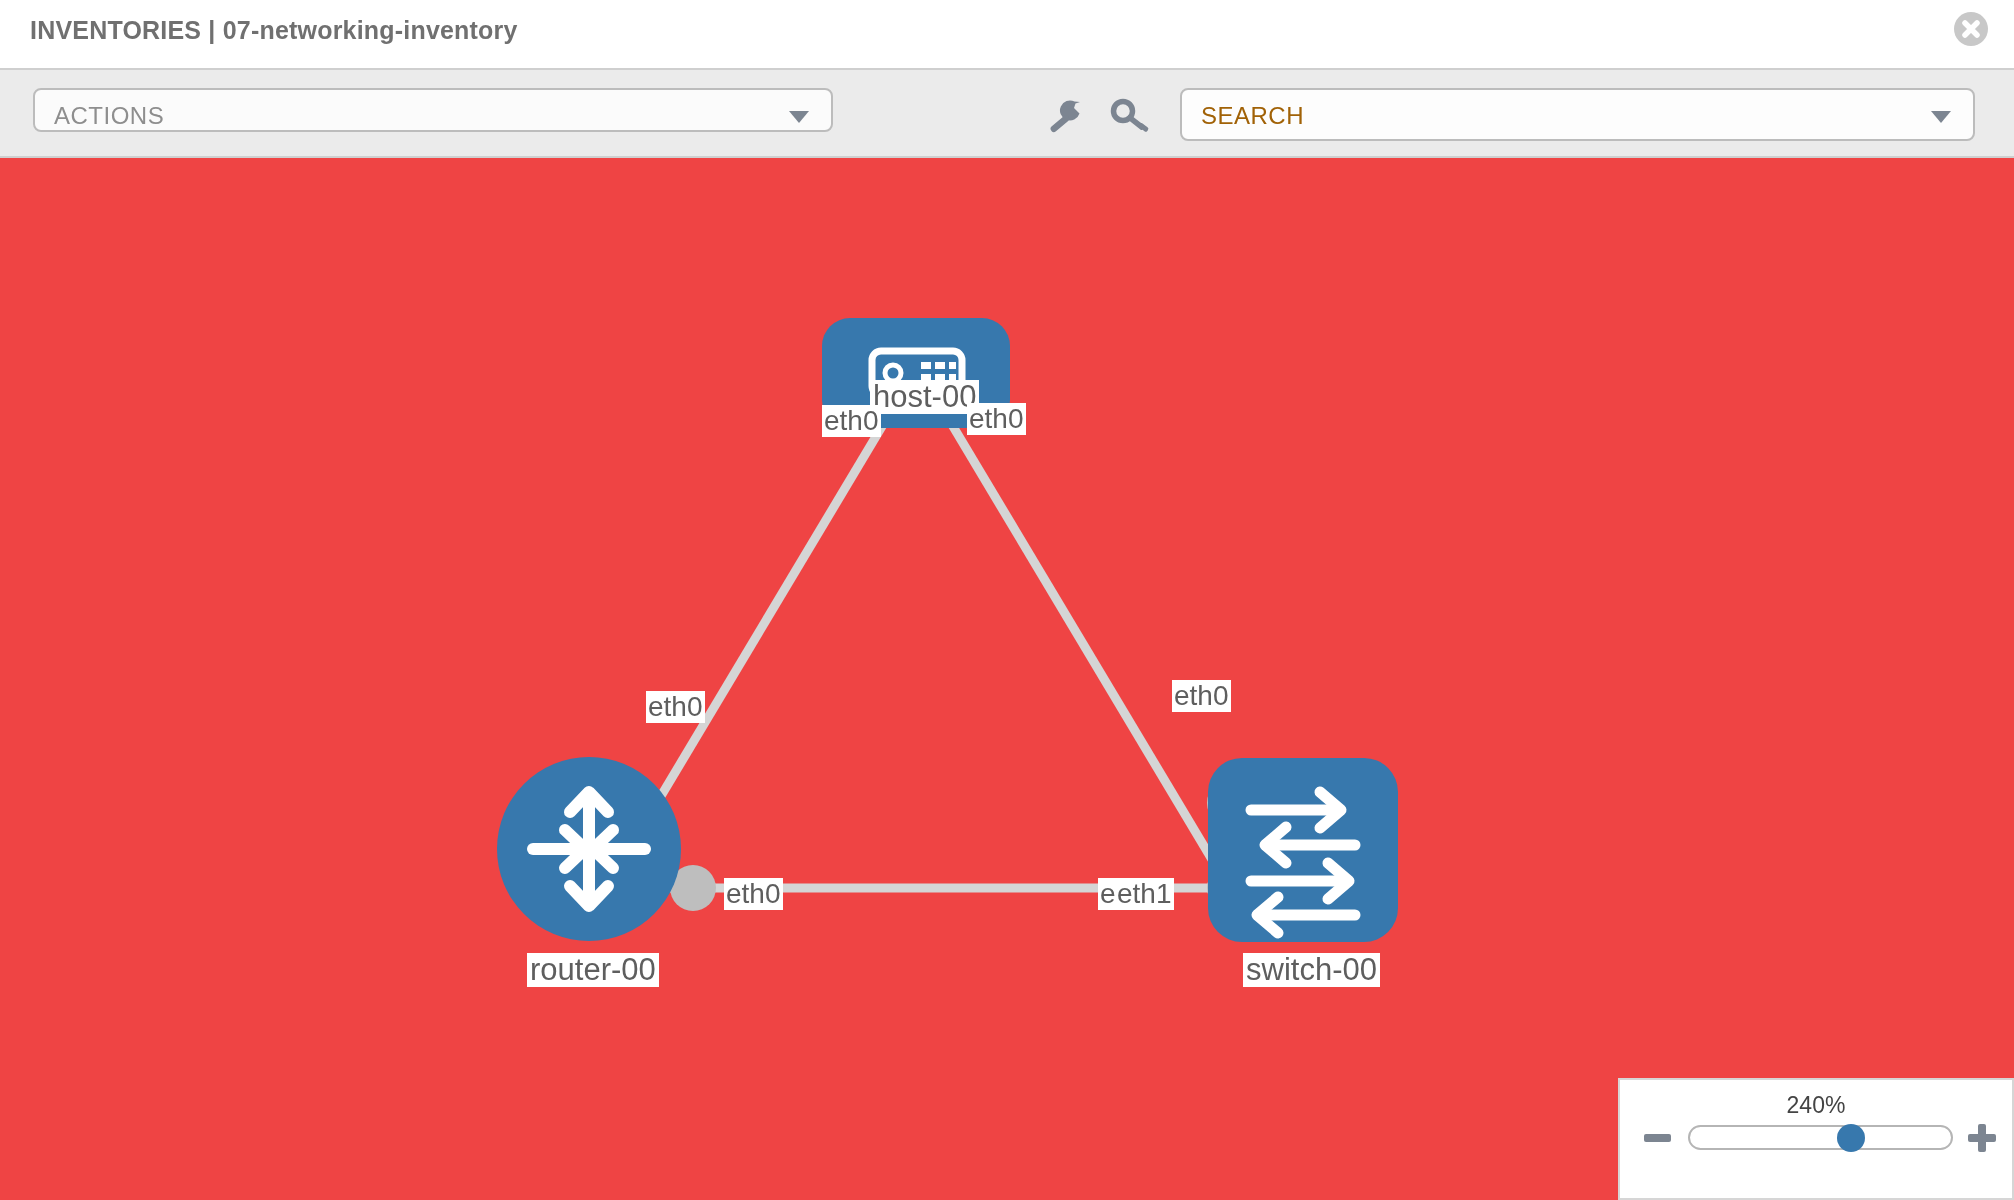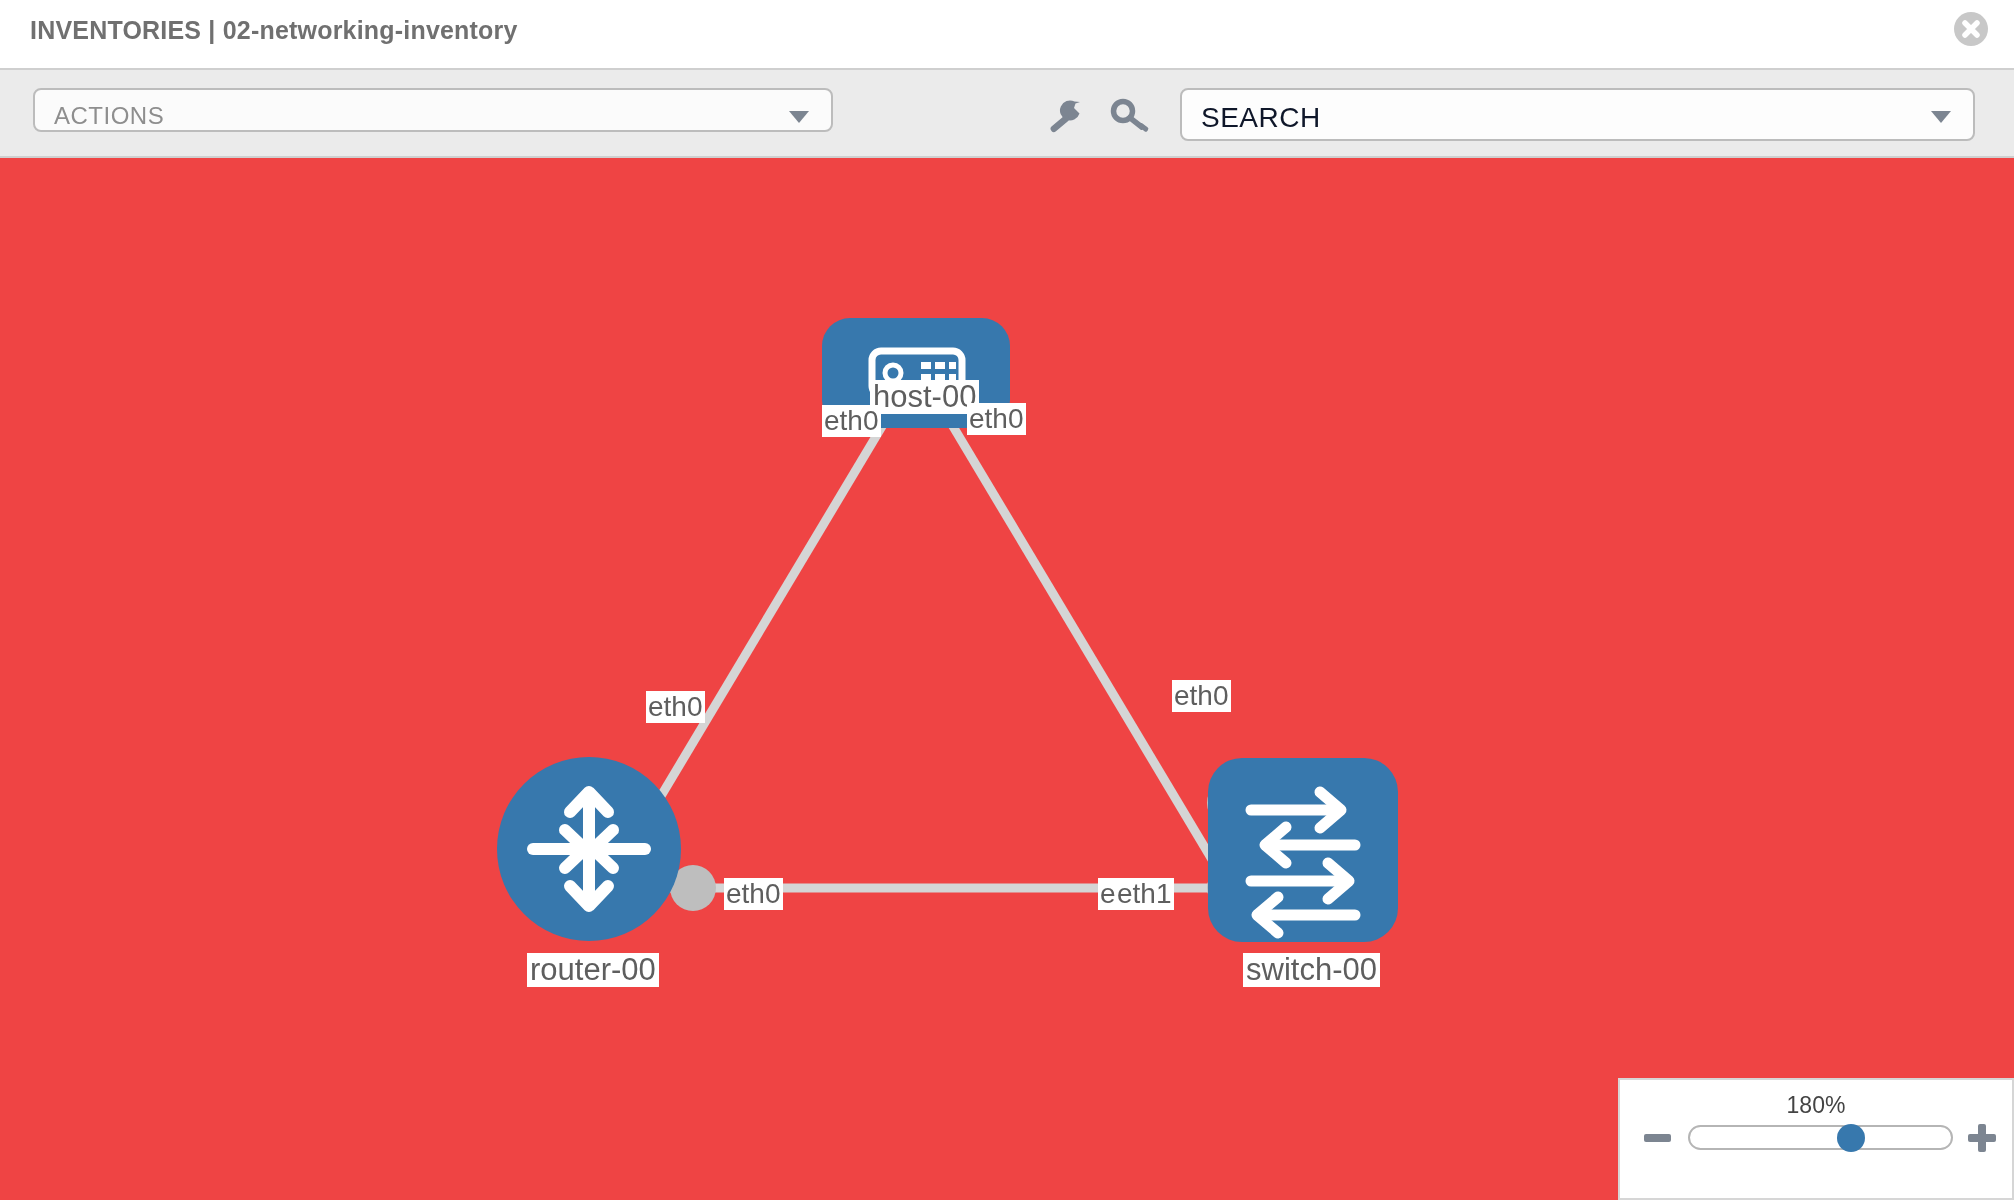--- a/index.html
+++ b/index.html
@@ -111,22 +111,22 @@
     background: #fdfdfd;
     border: 2px solid #bcbcbc;
     border-radius: 8px;
     box-sizing: border-box;
     cursor: text;
   }
   .search-select .label {
     position: absolute;
     left: 19px;
     top: 12px;
-    font-size: 28px;
-    color: #0f172a;
+    font-size: 24px;
+    color: #a16207;
     letter-spacing: 0.5px;
   }
 
   
   .canvas {
     position: absolute;
     left: 0;
     top: 158px;
     width: 2014px;
     height: 1042px;
@@ -228,21 +228,21 @@
   }
   .zoom-plus::before { left: 0; top: 10px; width: 28px; height: 8px; }
   .zoom-plus::after  { left: 10px; top: 0; width: 8px; height: 28px; }
 </style>
 </head>
 <body>
 
 <div id="app">
 
   <div class="header">
-    <div class="header-title">INVENTORIES | 02-networking-inventory</div>
+    <div class="header-title">INVENTORIES | 07-networking-inventory</div>
     <div class="close-btn">
       <svg width="34" height="34" viewBox="0 0 34 34">
         <path d="M11 11 L23 23 M23 11 L11 23" stroke="#ffffff" stroke-width="5.5" stroke-linecap="round"></path>
       </svg>
     </div>
   </div>
 
   <div class="toolbar">
 
     <div class="actions-select">
@@ -358,20 +358,20 @@
     <div class="edge-label" style="left:1172px; top:522px;">eth0</div>
 
     <div class="edge-label" style="left:724px; top:720px;">eth0</div>
 
     <div class="edge-label" style="left:1098px; top:720px;">eth0</div>
 
     <div class="edge-label" style="left:1115px; top:720px;text-align:right;">eth1</div>
   </div>
 
   <div class="zoom-panel">
-    <div class="zoom-value">180%</div>
+    <div class="zoom-value">240%</div>
     <div class="zoom-minus"></div>
     <div class="zoom-track"></div>
     <div class="zoom-handle" style="left: 217.31px;"></div>
     <div class="zoom-plus"></div>
   </div>
 
 </div>
 
 </body></html>

